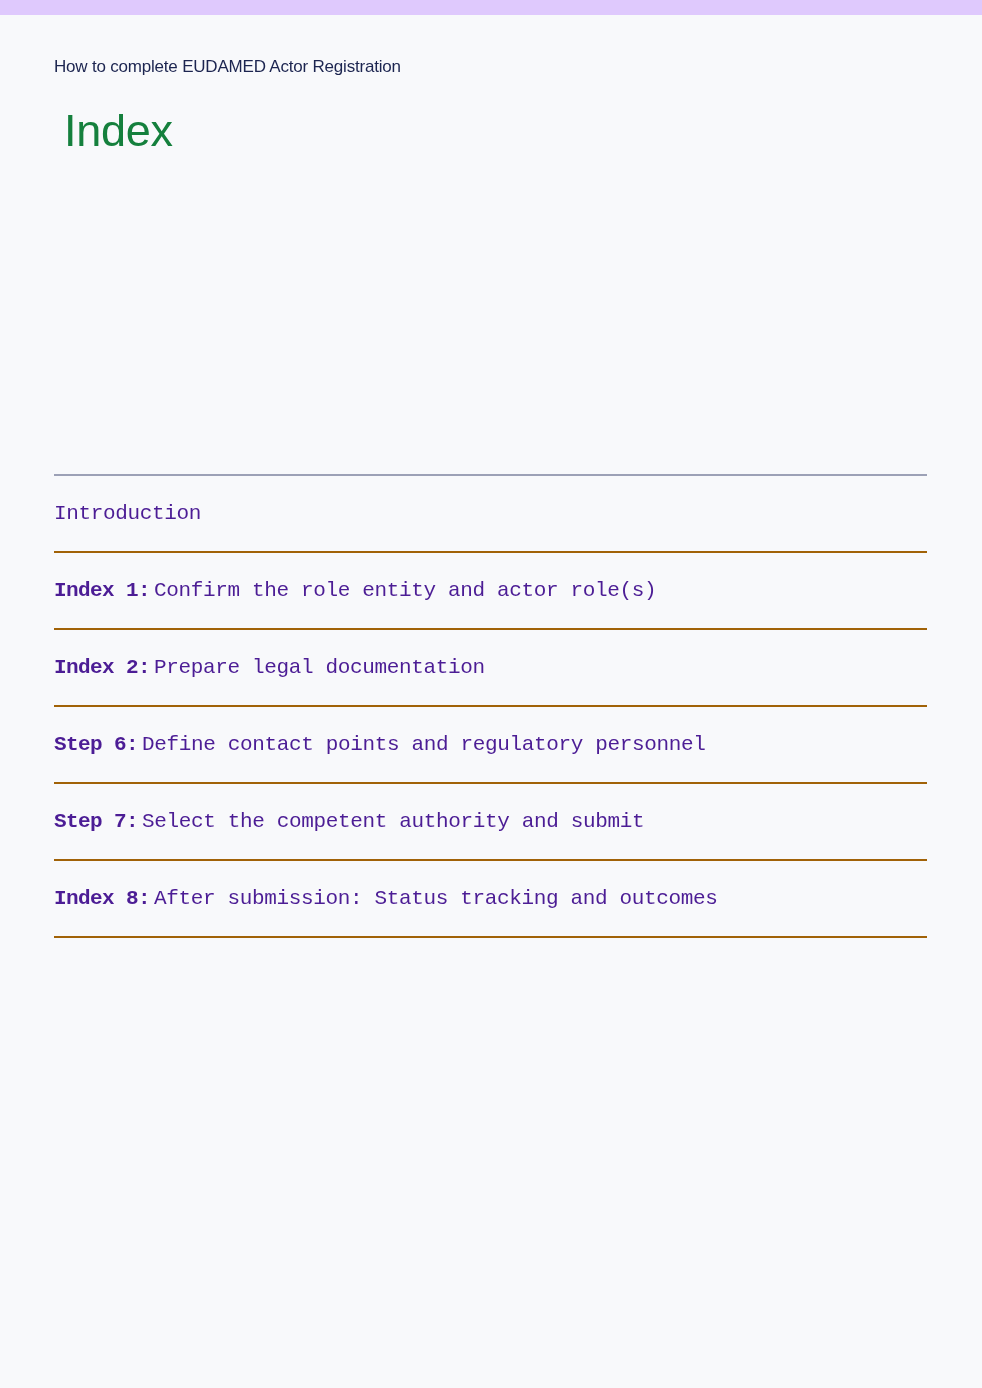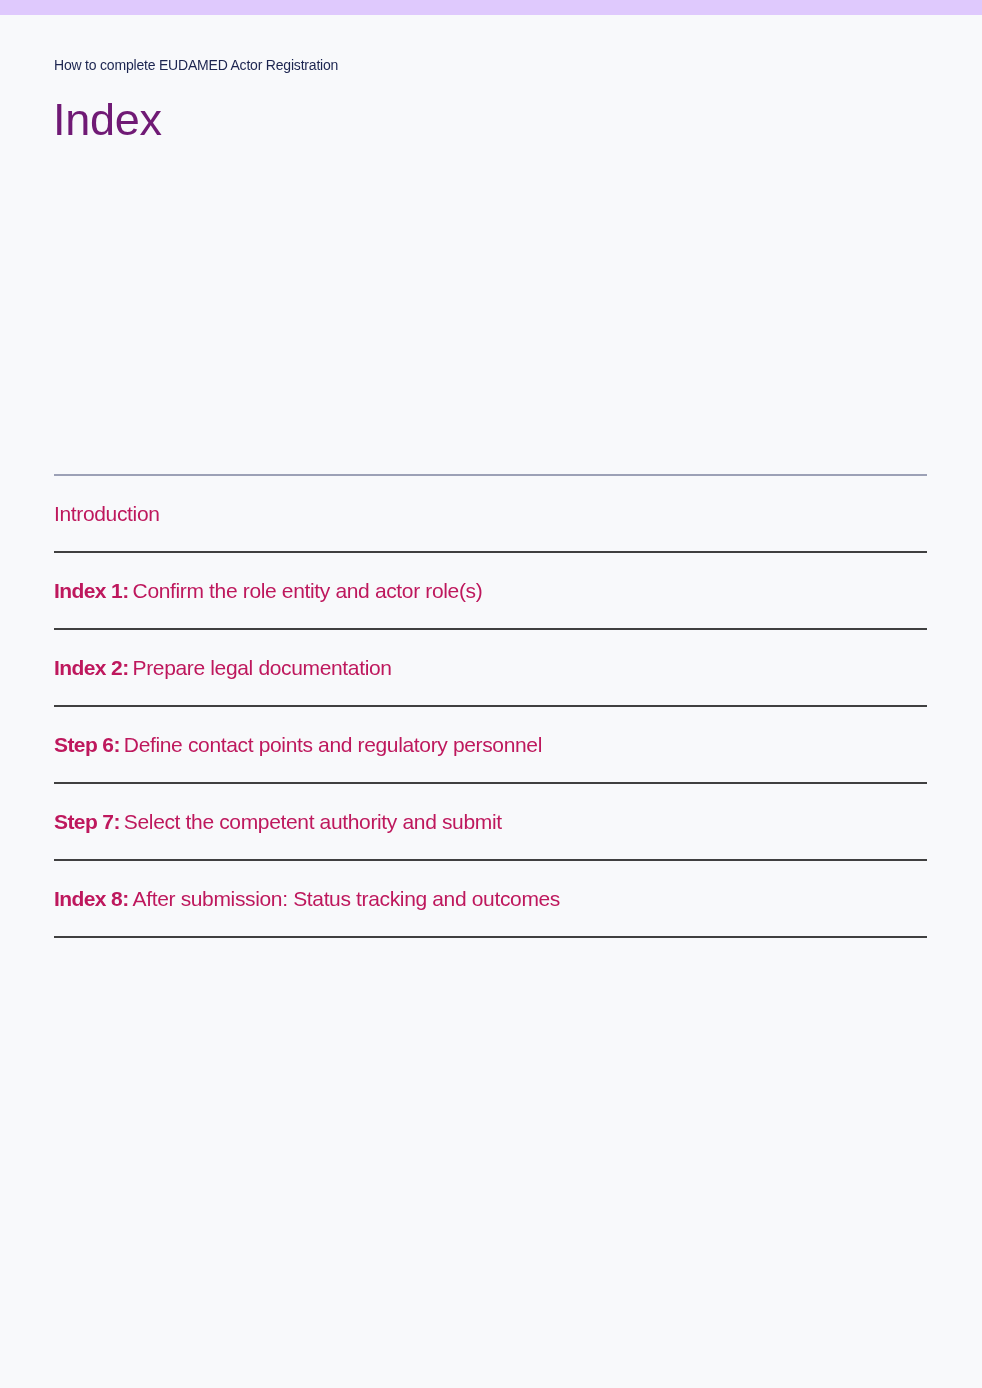--- a/index.html
+++ b/index.html
@@ -19,56 +19,57 @@
       position: absolute;
       left: 0; top: 0;
       width: 982px;
       height: 15px;
       background: #dfc9fd;
     }
     .doc-subtitle {
       position: absolute;
       left: 54px;
       top: 57px;
-      font-size: 14px;
+      font-size: 17px;
       letter-spacing: -0.2px;
       color: #1c2550;
       white-space: nowrap;
     }
     .page-title {
       position: absolute;
       left: 53px;
       top: 95px;
       font-size: 45px;
       font-weight: 400;
-      margin: 0;
+      margin: 11px;
       line-height: 1.1;
-      color: #701a75;
+      color: #15803d;
       letter-spacing: -0.3px;
     }
     .toc {
       position: absolute;
       left: 54px;
       top: 474px;
       width: 873px;
       margin: 0;
       padding: 0;
       list-style: none;
       border-top: 2px solid #9ca1b6;
     }
     .toc-item {
       height: 75px;
-      border-bottom: 2px solid #404040;
+      border-bottom: 2px solid #a16207;
       display: flex;
       align-items: center;
       font-size: 21px;
       letter-spacing: -0.35px;
-      color: #be185d;
+      color: #4c1d95;
       white-space: nowrap;
       cursor: pointer;
+      font-family: Liberation Mono, monospace;
     }
     .toc-item .step-label {
       font-weight: 700;
       margin-right: 4px;
       letter-spacing: -0.6px;
     }
     .toc-item .step-text {
       font-weight: 400;
     }
   </style>

